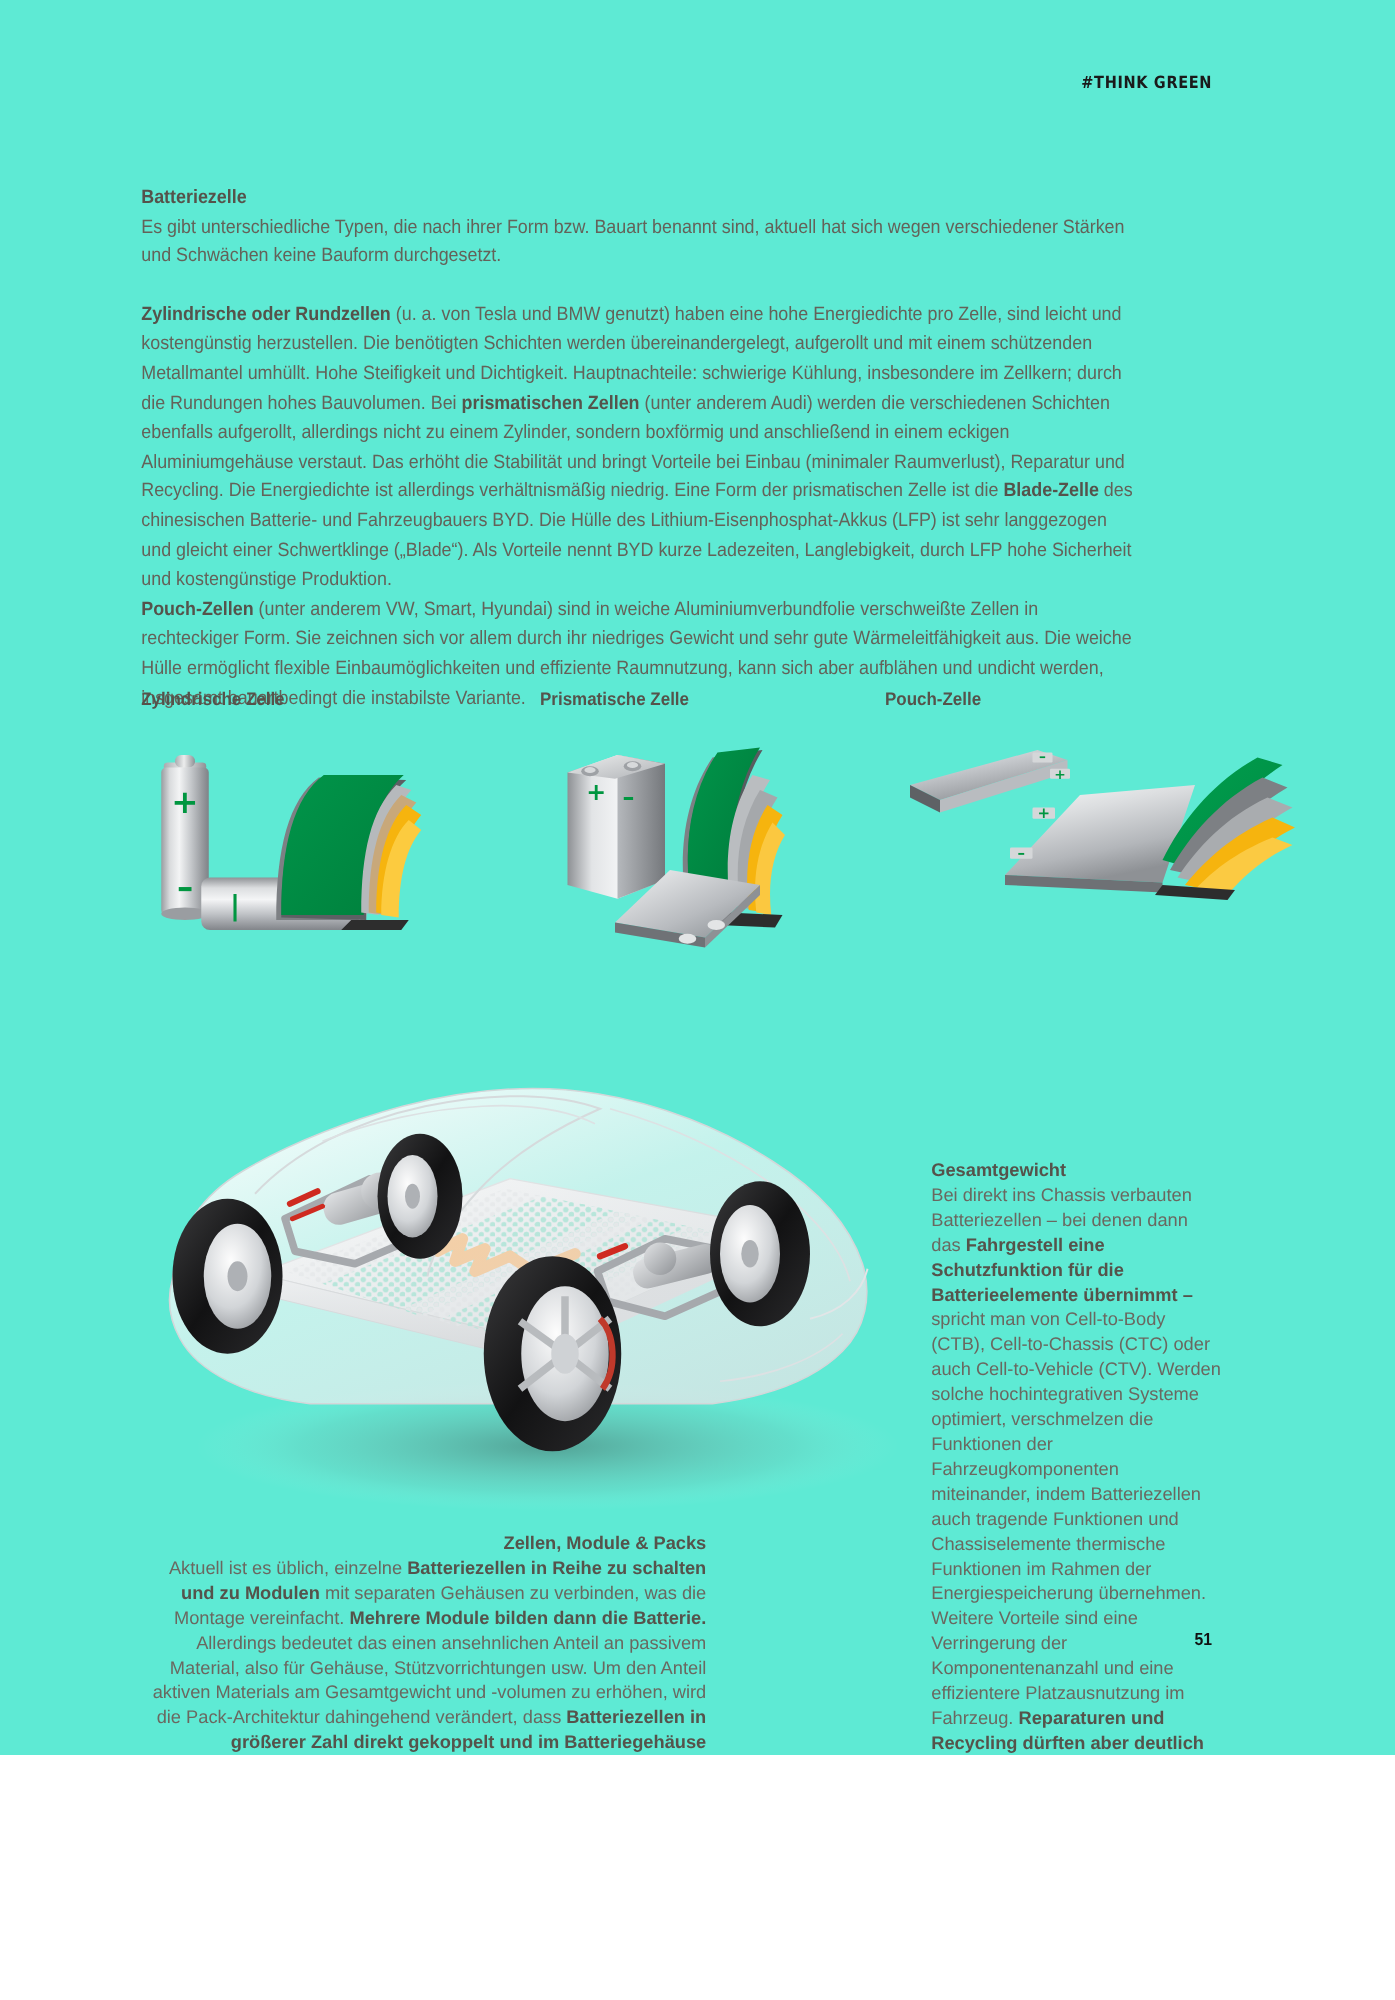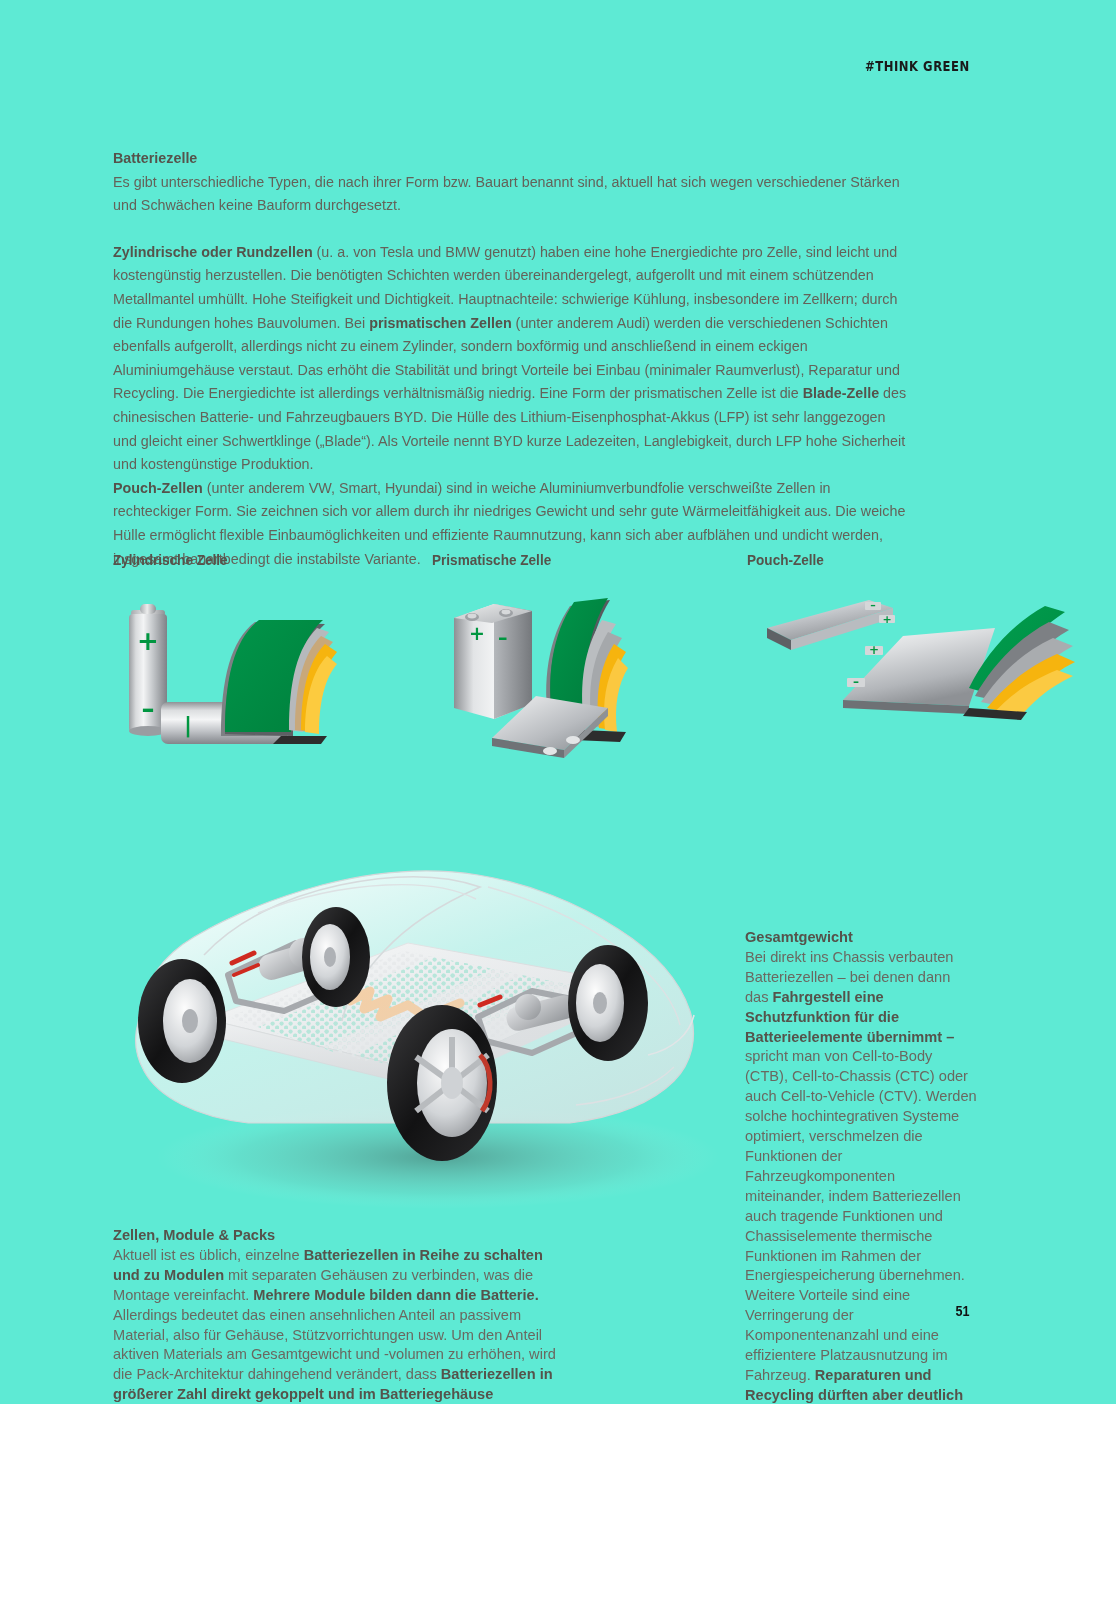--- a/index.html
+++ b/index.html
@@ -74,40 +74,41 @@
     white-space: nowrap;
     margin-bottom: 10px;
   }
   .cell-art {
     position: relative;
     width: 100%;
     height: 180px;
   }
   .cell-block.cyl  { left: 0px;   width: 250px; }
   .cell-block.pris { left: 295px; width: 250px; margin-left: 24px; }
-  .cell-block.pouch{ left: 595px; width: 340px; margin-left: 39px; }
+  .cell-block.pouch{ left: 595px; width: 340px; }
 
   
   .car-figure {
     position: absolute;
     left: 108px;
     top: 805px;
     width: 630px;
     height: 410px;
   }
 
   
   .col-left {
     position: absolute;
     left: 113px;
     top: 1226px;
     width: 452px;
     font-size: 14.6px;
     line-height: 19.9px;
     color: #6a6860;
+    text-align: right;
   }
   .col-left b { font-weight: bold; color: #55534b; }
   .col-left .col-head { font-weight: bold; color: #55534b; }
 
   
   .col-right {
     position: absolute;
     left: 745px;
     top: 928px;
     width: 232px;

